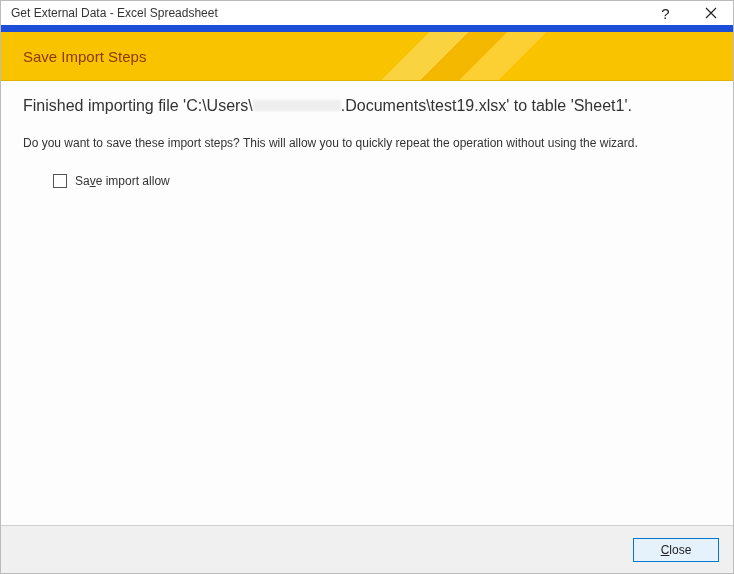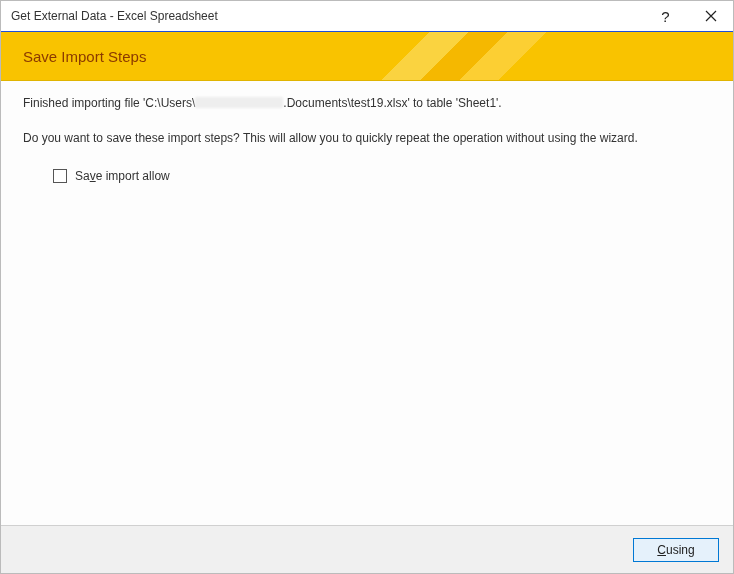--- a/index.html
+++ b/index.html
@@ -12,21 +12,21 @@
       font-size: 12px;
       background: #fff;
       width: 734px;
       height: 574px;
       overflow: hidden;
       border: 1px solid #bbb;
     }
     .titlebar {
       height: 31px;
       background: #fff;
-      border-bottom: 1px solid #1d4ed8;
+      border-bottom: 7px solid #1d4ed8;
       display: flex;
       align-items: center;
       padding-left: 10px;
       color: #333;
     }
     .titlebar-title {
       flex: 1;
       font-size: 12px;
     }
     .titlebar-buttons {
@@ -66,21 +66,21 @@
       font-size: 15px;
       font-weight: 400;
     }
     .content {
       padding: 14px 22px 0 22px;
       color: #333;
       height: 444px;
       background: #fdfdfd;
     }
     .content-line {
-      font-size: 12px;
+      font-size: 16px;
       color: #333;
       margin-bottom: 18px;
       line-height: 1.4;
     }
     .content-line2 {
       font-size: 12px;
       color: #333;
       margin-top: 14px;
       margin-bottom: 22px;
       line-height: 1.4;
@@ -168,15 +168,15 @@
   <div class="content-line2">Do you want to save these import steps? This will allow you to quickly repeat the operation without using the wizard.</div>
   <div class="checkbox-row">
     <div class="checkbox"></div>
     <label class="checkbox-label"><span>Sa</span><span class="accel">v</span><span>e import allow</span></label>
   </div>
 </div>
 
 <div class="footer">
   <div class="btn">
       <span class="accel">C</span>
-      <span>using</span>
+      <span>lose</span>
     </div>
 </div>
 
 </body></html>

